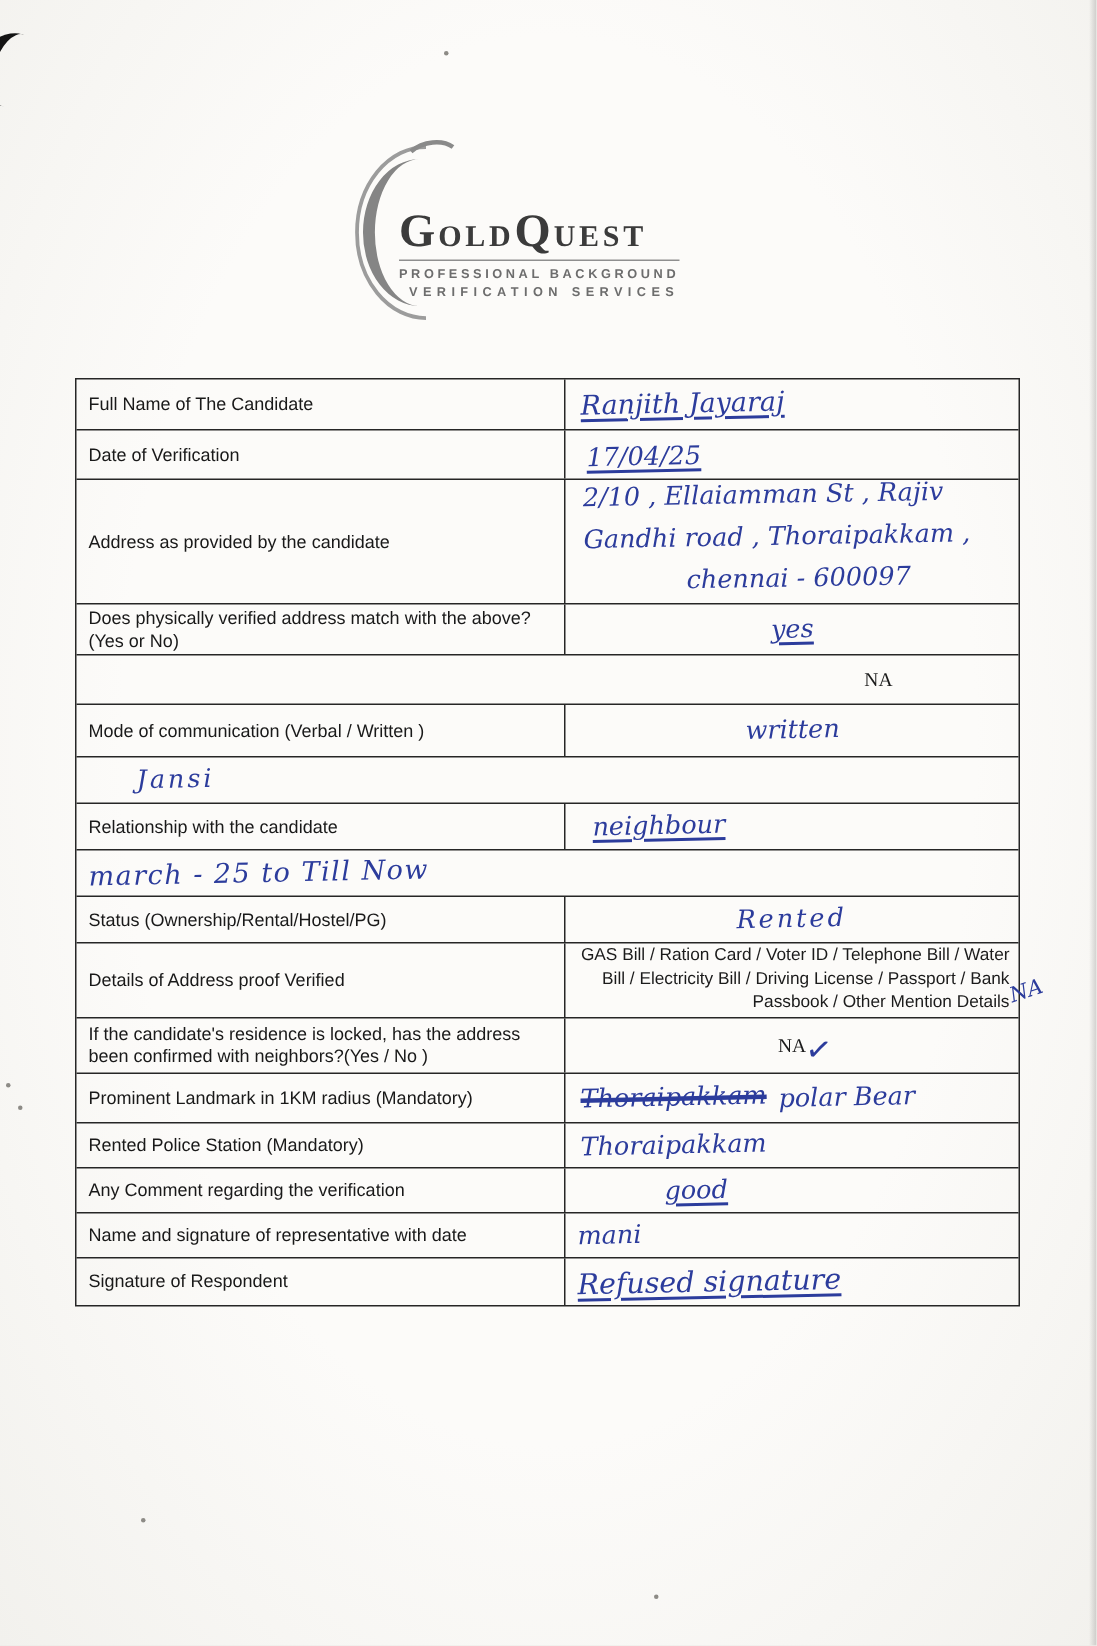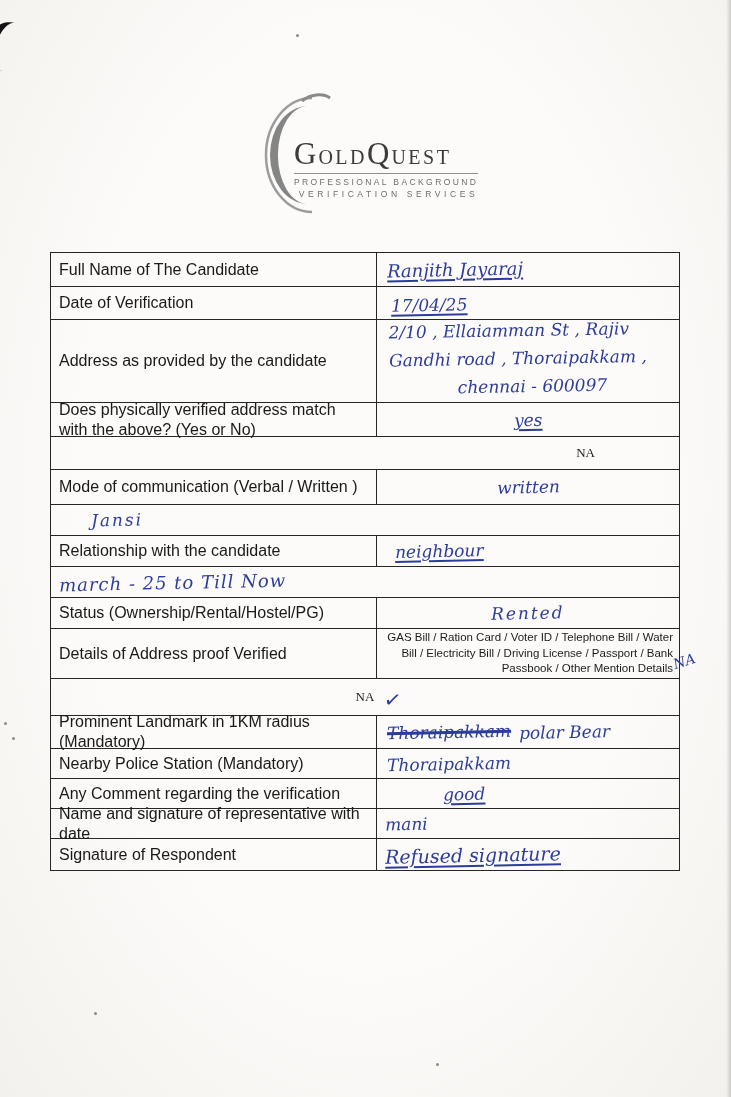--- a/index.html
+++ b/index.html
@@ -9,36 +9,36 @@
     position: relative; width: 731px; height: 1097px; overflow: hidden;
     background: radial-gradient(ellipse at 50% 45%, #fcfbf9 55%, #f2f1ed 100%);
   }
   .edge-right { position:absolute; right:0; top:0; width:5px; height:100%;
     background: linear-gradient(to left, rgba(70,70,70,.22), rgba(70,70,70,0)); }
   .corner-mark { position:absolute; left:-14px; top:22px; width:46px; height:50px;
     border-radius:50%; border-left:10px solid #141414; transform:rotate(16deg); }
   .speck { position:absolute; width:3px; height:3px; border-radius:50%; background:#8d8b86; }
 
   
-  .logo { position:absolute; left:234px; top:92px; width:310px; height:130px; }
+  .logo { position:absolute; left:206px; top:92px; width:310px; height:130px;font-weight:bold; }
   .swoosh { position:absolute; left:0; top:0; width:100px; height:126px; }
   .logo-text { position:absolute; left:60px; top:44px; }
   .brand { font-family:"Liberation Serif", serif; color:#3b3b3b; white-space:nowrap; letter-spacing:2px; }
   .brand .cap { font-size:31px; }
   .brand .rest { font-size:20px; letter-spacing:2.5px; }
   .tagline { border-top:1.2px solid #8f8f8f; margin-top:1px; padding-top:3px;
     font-size:8.5px; color:#6d6d6d; letter-spacing:2.4px; white-space:nowrap; }
   .tagline .t2 { display:block; letter-spacing:3.6px; margin-top:2px; margin-left:2px;text-align:right; }
 
   
   .vtable { position:absolute; left:50px; top:252px; width:630px; border:1.6px solid #262626; }
   .row { display:flex; border-bottom:1.4px solid #262626; }
   .row:last-child { border-bottom:none; }
   .label { width:326px; border-right:1.4px solid #262626; display:flex; align-items:center;
-    padding:2px 8px; font-size:16px; line-height:1.24; color:#191919; }
+    padding:2px 8px; font-size:12px; line-height:1.24; color:#191919; }
   .value { flex:1; position:relative; display:flex; align-items:center; }
 
   .hw { font-family:"DejaVu Serif", serif; font-style:italic; color:#2c3c9c;
     font-size:17px; transform:rotate(-1.2deg); white-space:nowrap; }
   .hw-u { text-decoration:underline; text-decoration-thickness:1.5px; text-underline-offset:3px; }
   .struck { text-decoration:line-through; text-decoration-thickness:2.5px; }
 
   .v-center { justify-content:center; }
   .v-left { justify-content:flex-start; padding-left:10px; }
   .v-end { justify-content:flex-end; padding-right:84px; }
@@ -159,37 +159,38 @@
 
     <div class="row" style="height:50px">
       <div class="label">Details of Address proof Verified</div>
       <div class="value">
         <div class="printed list">GAS Bill / Ration Card / Voter ID / Telephone Bill / Water Bill / Electricity Bill / Driving License / Passport / Bank Passbook / Other Mention Details</div>
         <span class="hw side-note">NA</span>
       </div>
     </div>
 
     <div class="row" style="height:37px">
+      <div class="label">If the candidate's residence is locked, has the address been confirmed with neighbors?(Yes / No )</div>
       <div class="value v-center">
         <span class="printed na">NA</span>
         <span class="hw tick">✓</span>
       </div>
     </div>
 
 
     <div class="row" style="height:33px">
       <div class="label">Prominent Landmark in 1KM radius (Mandatory)</div>
       <div class="value v-left">
         <span class="hw struck">Thoraipakkam</span>
         <span class="hw" style="margin-left:8px">polar Bear</span>
       </div>
     </div>
 
     <div class="row" style="height:30px">
-      <div class="label">Nearby Police Station (Mandatory)</div>
+      <div class="label">Rented Police Station (Mandatory)</div>
       <div class="value v-left">
         <span class="hw">Thoraipakkam</span>
       </div>
     </div>
 
     <div class="row" style="height:30px">
       <div class="label">Any Comment regarding the verification</div>
       <div class="value v-left" style="padding-left:66px">
         <span class="hw hw-u">good</span>
       </div>

